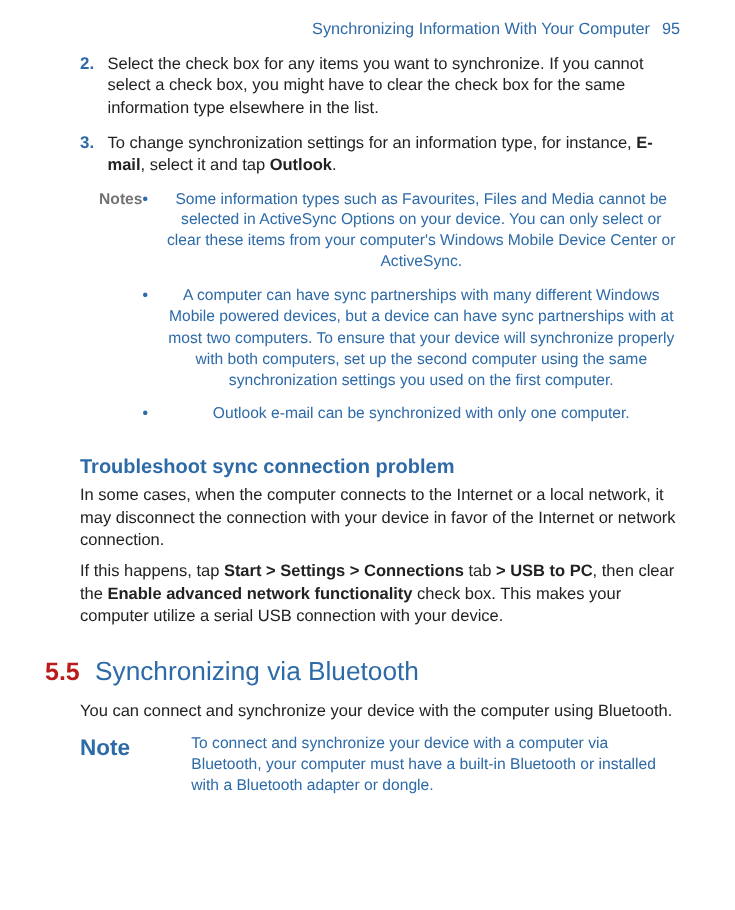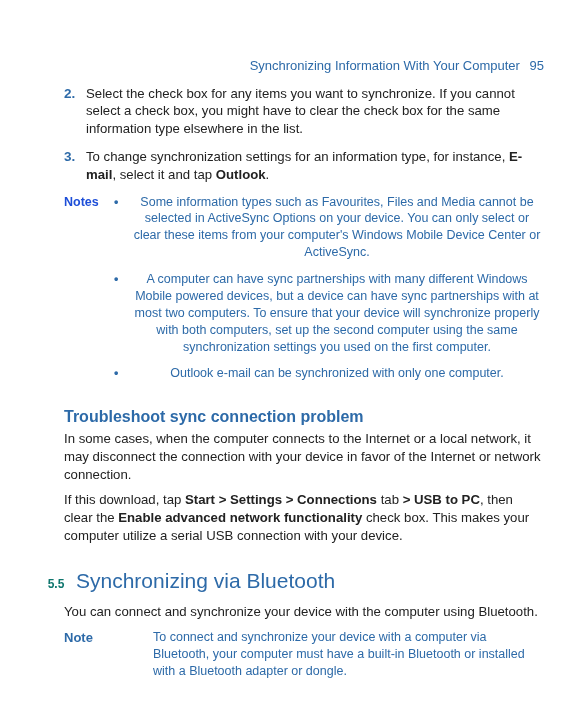--- a/index.html
+++ b/index.html
@@ -12,21 +12,20 @@
     font-size: 13.2px;
     line-height: 1.35;
     padding: 14px 44px 14px 36px;
     position: relative;
   }
   .header {
     text-align: right;
     color: #2d6aa8;
     font-size: 13px;
     margin-bottom: 10px;
-    margin-top: 43px;
   }
   .header .page-num { margin-left: 6px; }
   .step {
     display: flex;
     margin: 0 0 10px 28px;
   }
   .step-num {
     color: #2d6aa8;
     font-weight: bold;
     flex: 0 0 22px;
@@ -36,23 +35,24 @@
     flex: 1;
   }
   .step-body p + p { margin-top: 6px; }
   .bold { font-weight: bold; }
   .notes-block {
     display: flex;
     margin: 10px 0 14px 28px;
   }
   .notes-label {
     flex: 0 0 50px;
-    color: #1d4ed8;
+    color: #737373;
     font-weight: bold;
     font-size: 12.5px;
+    text-align: right;
   }
   .notes-list {
     flex: 1;
     color: #2d6aa8;
     font-size: 12.5px;
   }
   .note-item {
     display: flex;
     margin-bottom: 10px;
   }
@@ -64,46 +64,45 @@
   .subhead {
     color: #2d6aa8;
     font-weight: bold;
     font-size: 16px;
     margin: 4px 0 2px 28px;
   }
   .para {
     margin: 0 0 8px 28px;
   }
   .section-num {
-    color: #0f766e;
+    color: #b91c1c;
     font-weight: bold;
-    font-size: 12px;
+    font-size: 20px;
     display: inline-block;
-    text-align: center;
   }
   .section-row {
     display: flex;
     align-items: baseline;
     margin: 22px 0 8px 0;
   }
   .section-row .section-num { flex: 0 0 40px; }
   .section-title {
     color: #2d6aa8;
     font-weight: normal;
     font-size: 21px;
   }
   .note-single {
     display: flex;
     margin: 6px 0 0 28px;
   }
   .note-single-label {
     flex: 0 0 50px;
     color: #2d6aa8;
     font-weight: bold;
-    font-size: 13px;
+    font-size: 18px;
   }
   .note-single-text {
     flex: 1;
     color: #2d6aa8;
     font-size: 12.5px;
     margin-left: 39px;
   }
 </style>
 </head>
 <body>
@@ -143,21 +142,21 @@
     <div class="note-item">
       <div class="bullet">•</div>
       <div class="note-text">Outlook e-mail can be synchronized with only one computer.</div>
     </div>
   </div>
 </div>
 
 <div class="subhead">Troubleshoot sync connection problem</div>
 <p class="para">In some cases, when the computer connects to the Internet or a local network, it may disconnect the connection with your device in favor of the Internet or network connection.</p>
 <p class="para">
-  <span>If this download, tap </span><span class="bold">Start &gt; Settings &gt; Connections</span><span> tab </span><span class="bold">&gt; USB to PC</span><span>, then clear the </span><span class="bold">Enable advanced network functionality</span><span> check box. This makes your computer utilize a serial USB connection with your device.</span>
+  <span>If this happens, tap </span><span class="bold">Start &gt; Settings &gt; Connections</span><span> tab </span><span class="bold">&gt; USB to PC</span><span>, then clear the </span><span class="bold">Enable advanced network functionality</span><span> check box. This makes your computer utilize a serial USB connection with your device.</span>
 </p>
 
 <div class="section-row">
   <div class="section-num">5.5</div>
   <div class="section-title">Synchronizing via Bluetooth</div>
 </div>
 <p class="para">You can connect and synchronize your device with the computer using Bluetooth.</p>
 
 <div class="note-single">
   <div class="note-single-label">Note</div>

